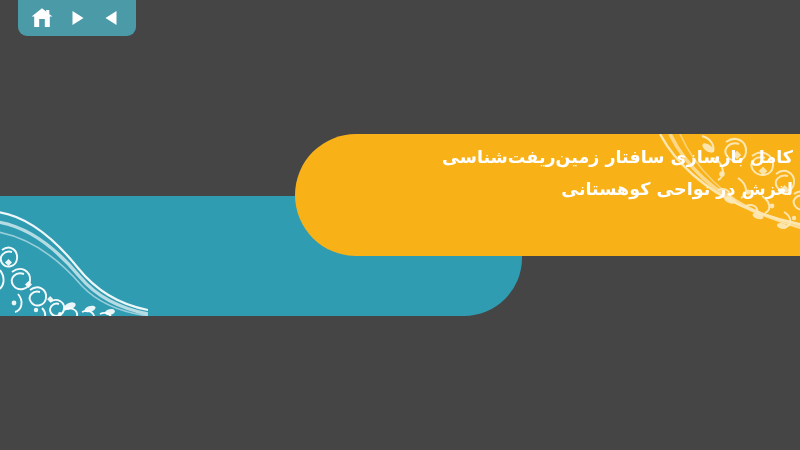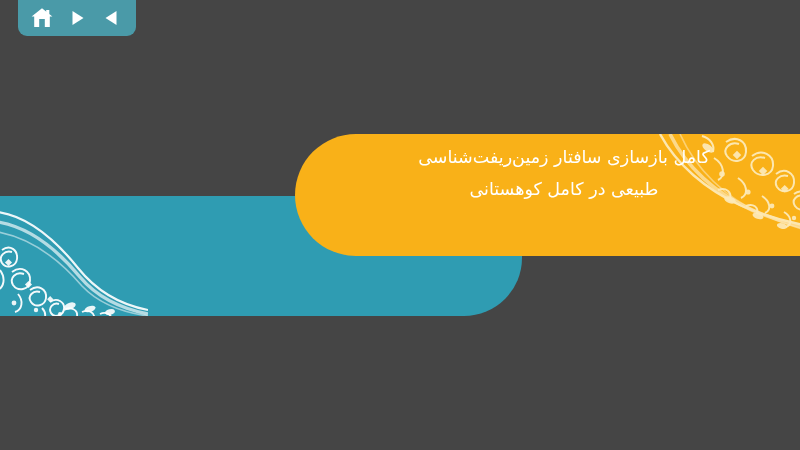--- a/index.html
+++ b/index.html
@@ -95,23 +95,23 @@
     left: 40px;
     top: 7px;
     text-align: center;
     direction: rtl;
     z-index: 3;
   }
   .title-line {
     color: #ffffff;
     font-size: 17.5px;
     line-height: 32px;
-    font-weight: 400;
+    font-weight: 700;
     white-space: nowrap;
-    text-align: center;
+    text-align: right;
     letter-spacing: 0;
   }
 </style>
 </head>
 <body>
 
 <div id="stage">
 
   <div id="navbar">
 
@@ -207,18 +207,18 @@
         <circle cx="164" cy="84" r="2.2"></circle>
         <ellipse cx="78" cy="14" rx="6.5" ry="3.4" transform="rotate(35 78 14)"></ellipse>
         <ellipse cx="100" cy="66" rx="6" ry="3.2" transform="rotate(20 100 66)"></ellipse>
         <ellipse cx="128" cy="82" rx="5.6" ry="3" transform="rotate(18 128 82)"></ellipse>
         <ellipse cx="152" cy="92" rx="5.2" ry="2.8" transform="rotate(14 152 92)"></ellipse>
       </g>
     </svg>
 
     <div id="title-block">
       <div class="title-line">کامل بازسازی سافتار زمین‌ریفت‌شناسی</div>
-      <div class="title-line">طبیعی در کامل کوهستانی</div>
+      <div class="title-line">لغزش در نواحی کوهستانی</div>
     </div>
 
   </div>
 
 </div>
 
 </body></html>

